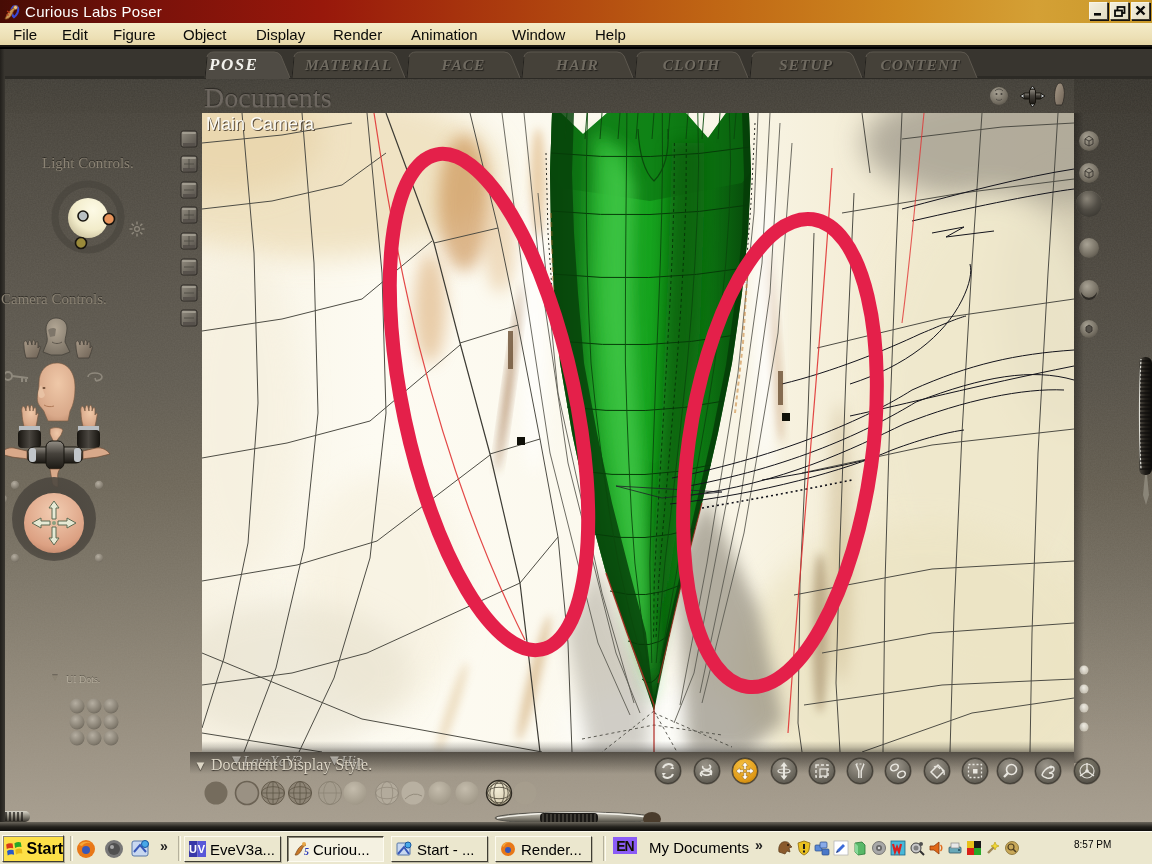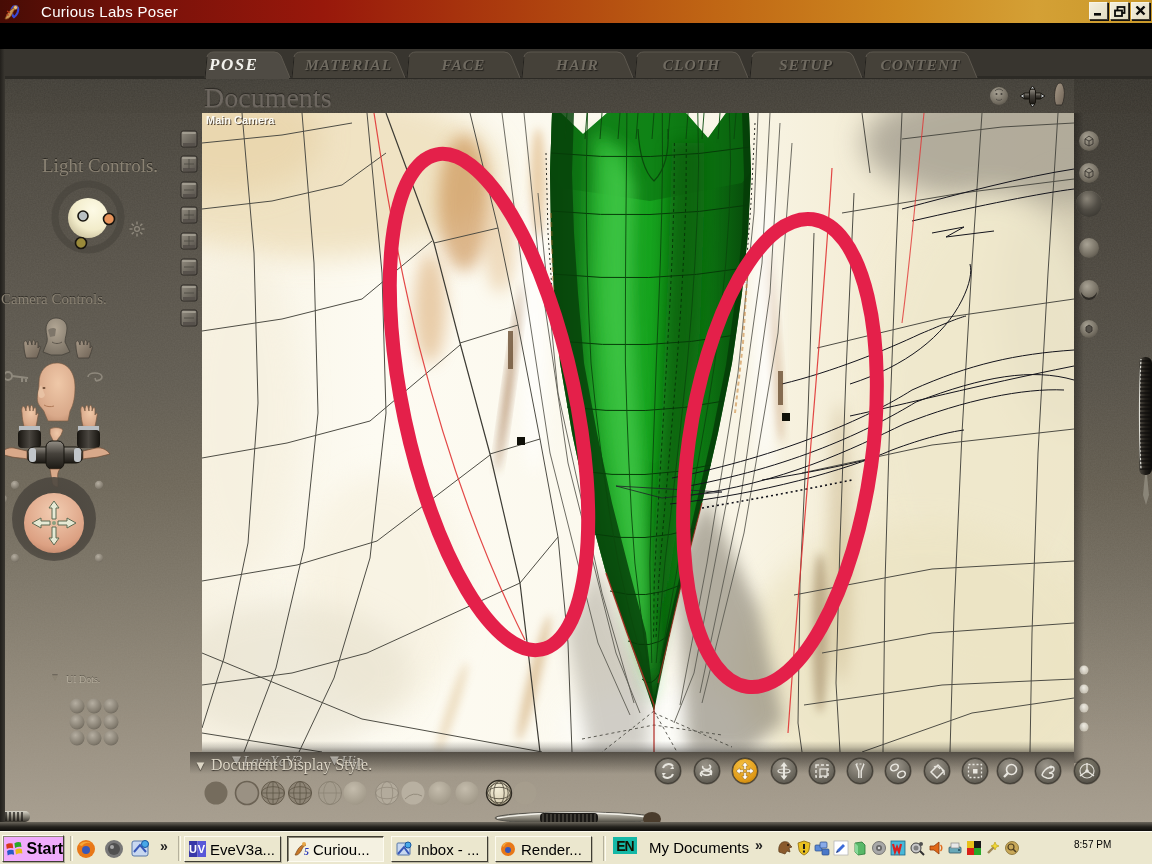--- a/index.html
+++ b/index.html
@@ -1,59 +1,59 @@
 <!DOCTYPE html>
 <html><head><meta charset="utf-8"><title>p</title><style>
 *{margin:0;padding:0;box-sizing:border-box}
 html,body{width:1152px;height:864px;overflow:hidden;font-family:"Liberation Sans",sans-serif;background:#000}
 #screen{position:relative;width:1152px;height:864px}
 #titlebar{position:absolute;left:0;top:0;width:1152px;height:23px;
  background:linear-gradient(90deg,#470c05 0%,#7c120a 14%,#98180b 28%,#ad3e0e 45%,#c06614 62%,#cd8820 78%,#d4a035 90%,#c9992a 100%);
  display:flex;align-items:center}
 #titlebar .ticon{margin:1px 2px 0 3px}
-#titlebar .ttext{color:#fff;font-size:15px;font-weight:normal;letter-spacing:0.3px;margin-left:18px}
+#titlebar .ttext{color:#fff;font-size:15px;font-weight:normal;letter-spacing:0.3px;margin-left:2px}
 .winbtns{position:absolute;right:2px;top:2px;display:flex;gap:2px}
 .wbtn{width:19px;height:18px;background:linear-gradient(135deg,#f4efdc,#e2dcc2);border:1px solid #f8f4e4;
  border-right-color:#403c30;border-bottom-color:#403c30;box-shadow:1px 1px 0 #141210;display:flex;align-items:center;justify-content:center}
 #menubar{position:absolute;left:0;top:23px;width:1152px;height:24px;
  background:linear-gradient(180deg,#f4ecc9 0%,#ecdfb4 70%,#e4d5a4 100%);
  border-bottom:2px solid #17140f;display:flex;align-items:center;color:#0a0a08;font-size:15px}
 #menubar span{display:inline-block}
 #app{position:absolute;left:0;top:49px;width:1152px;height:782px;
  background:linear-gradient(180deg,#3b3833 0%,#454139 6%,#4d4941 15%,#575249 28%,#605b51 42%,#6e6759 56%,#7d7668 68%,#8d8576 79%,#9b9283 89%,#a59c8d 97%,#a89f90 100%);}
 #app .topshade{position:absolute;left:0;top:0;width:1152px;height:64px;background:linear-gradient(180deg,#36332e, #413e37 55%, #454139 100%)}
 #app .rightshade{position:absolute;right:0;top:0;width:78px;height:700px;background:linear-gradient(180deg,rgba(20,18,14,0.25),rgba(20,18,14,0.12) 60%,rgba(20,18,14,0) 100%)}
 #app .leftedge{position:absolute;left:0;top:0;width:5px;height:782px;background:linear-gradient(90deg,#211f1b,#3a3731)}
 #app .bottomedge{position:absolute;left:0;top:773px;width:1152px;height:9px;background:linear-gradient(180deg,#6b665c, #23211c 55%, #0e0d0b)}
 #tabsvg{position:absolute;left:0;top:0}
 #untitled{position:absolute;left:204px;top:33px;font-family:"Liberation Serif",serif;font-size:28px;color:#6d6760;
  text-shadow:0 -1px 1px rgba(10,8,6,0.5), 0 1px 0 rgba(190,182,168,0.14)}
 #viewport{position:absolute;left:202px;top:64px;width:872px;height:639px;background:#fff}
-#maincam{position:absolute;left:206px;top:114px;font-size:11px;font-weight:bold;color:#fbfaf4;text-shadow:1px 1px 0 rgba(70,58,44,0.9)}
+#maincam{position:absolute;left:206px;top:114px;font-size:18px;font-weight:normal;color:#fbfaf4;text-shadow:1px 1px 0 rgba(70,58,44,0.9)}
 #belowshadow{position:absolute;left:190px;top:703px;width:884px;height:22px;background:linear-gradient(180deg,rgba(15,13,10,0.52),rgba(15,13,10,0))}
 #vpshadow{position:absolute;left:202px;top:741px;width:872px;height:11px;background:linear-gradient(180deg,rgba(12,10,8,0) 0%,rgba(12,10,8,0.18) 55%,rgba(12,10,8,0.42) 100%)}
 #vpshadowR{position:absolute;left:1074px;top:113px;width:10px;height:650px;background:linear-gradient(90deg,rgba(12,10,8,0.35),rgba(12,10,8,0))}
 .plabel{position:absolute;font-family:"Liberation Serif",serif;color:#8b8374;text-shadow:0 -1px 0 rgba(15,12,9,0.55)}
-#lightlbl{left:42px;top:106px;font-size:19px}
+#lightlbl{left:42px;top:106px;font-size:15px}
 #camlbl{left:1px;top:242px;font-size:15px}
 #uidotslbl{left:50px;top:625px;font-size:10px;color:#b3ab9b;text-shadow:0 -1px 0 rgba(15,12,9,0.35)}
 #uidotslbl .tri{display:inline-block;margin-right:6px;transform:translateY(-2px)}
 #ddslbl{position:absolute;left:194px;top:707px;font-family:"Liberation Serif",serif;font-size:16px;color:#ddd6c6;text-shadow:0 1px 1px rgba(20,16,12,0.7)}
 .ghostlbl{position:absolute;font-family:"Liberation Serif",serif;font-style:italic;font-size:15px;color:rgba(250,248,240,0.55);text-shadow:0 1px 1px rgba(20,16,12,0.5)}
 #taskbar{position:absolute;left:0;top:831px;width:1152px;height:33px;background:#ebe7ce;border-top:1px solid #fdfbf0;font-size:15px;color:#000}
-#startbtn{position:absolute;left:2px;top:3px;width:62px;height:27px;background:#f0abfc;
+#startbtn{position:absolute;left:2px;top:3px;width:62px;height:27px;background:#fde047;
  border:1px solid #fdfbf0;border-right-color:#3f3d33;border-bottom-color:#3f3d33;box-shadow:1px 1px 0 #8a8674 inset, 1px 1px 0 rgba(0,0,0,0.25);
  display:flex;align-items:center;font-weight:bold;font-size:16px}
 .tb-sep{position:absolute;top:4px;width:3px;height:25px;border-left:1px solid #b5b19c;border-right:1px solid #fdfbf0}
 .chev{position:absolute;top:6px;font-weight:bold;font-size:14px;color:#222}
 .taskbtn{position:absolute;top:4px;height:26px;background:#ebe7ce;border:1px solid #fdfbf0;
  border-right-color:#3f3d33;border-bottom-color:#3f3d33;box-shadow:1px 1px 0 rgba(0,0,0,0.2);
  display:flex;align-items:center;padding-left:4px;gap:4px;font-size:15px;overflow:hidden;white-space:nowrap}
 .taskbtn.active{background:#f4f1e1;border:1px solid #3f3d33;border-right-color:#fdfbf0;border-bottom-color:#fdfbf0;box-shadow:inset 1px 1px 0 #8a8674}
-#enbox{position:absolute;left:613px;top:5px;width:24px;height:17px;background:#14b8a6;color:#141200;font-weight:bold;font-size:14px;display:flex;align-items:center;justify-content:center;letter-spacing:-1px}
+#enbox{position:absolute;left:613px;top:5px;width:24px;height:17px;background:#8b5cf6;color:#141200;font-weight:bold;font-size:14px;display:flex;align-items:center;justify-content:center;letter-spacing:-1px}
 #mydocs{position:absolute;left:649px;top:7px;font-size:15px;color:#000}
 #clock{position:absolute;left:1074px;top:7px;font-size:10px;color:#000}
 </style></head>
 <body>
 <div id="screen">
 <div id="titlebar">
       <svg class="ticon" width="18" height="18" viewBox="0 0 18 18">
 <path d="M10,13 C8,9 8,6 10,4 C12,2.5 14,3 15,5 C16,8 14,12 11,14 Z" fill="none" stroke="#3848d8" stroke-width="2.2"></path>
 <path d="M2,16 C4,11 6,8 9,6 C11,4.5 13,4 14,5 C12,6 11,7 10,9 C9,12 7,15 4,16 Z" fill="#c89858" stroke="#8a4a14" stroke-width="0.8"></path>
 <circle cx="12.5" cy="4.5" r="2" fill="#e8c080" stroke="#8a4a14" stroke-width="0.5"></circle>
@@ -71,20 +71,31 @@
             <rect x="3.5" y="1" width="7" height="6" fill="none" stroke="#0a0a08" stroke-width="1.8"></rect>
             <rect x="1" y="4.5" width="7" height="5.5" fill="#ece7d0" stroke="#0a0a08" stroke-width="1.8"></rect>
           </svg>
         </div>
         <div class="wbtn">
           <svg width="11" height="10">
             <path d="M1.5,0.5 L9.5,8.5 M9.5,0.5 L1.5,8.5" stroke="#0a0a08" stroke-width="2.4"></path>
           </svg>
         </div>
       </div>
+    </div>
+<div id="menubar">
+      <span style="position:absolute;left:13px;top:3px">File</span>
+      <span style="position:absolute;left:62px;top:3px">Edit</span>
+      <span style="position:absolute;left:113px;top:3px">Figure</span>
+      <span style="position:absolute;left:183px;top:3px">Object</span>
+      <span style="position:absolute;left:256px;top:3px">Display</span>
+      <span style="position:absolute;left:333px;top:3px">Render</span>
+      <span style="position:absolute;left:411px;top:3px">Animation</span>
+      <span style="position:absolute;left:512px;top:3px">Window</span>
+      <span style="position:absolute;left:595px;top:3px">Help</span>
     </div>
 <div id="app">
   <div class="topshade"></div>
   <div class="rightshade"></div>
   <svg width="1152" height="782" style="position:absolute;left:0;top:0;opacity:0.14">
     <filter id="noiseF">
           <feTurbulence type="fractalNoise" baseFrequency="0.7" numOctaves="2" seed="7"></feTurbulence>
     <feColorMatrix type="matrix" values="0 0 0 0 0.45  0 0 0 0 0.42  0 0 0 0 0.36  0 0 0 0.9 0"></feColorMatrix>
         </filter>
     <rect width="1152" height="782" filter="url(#noiseF)"></rect>
@@ -775,21 +786,21 @@
           <text x="12" y="14" font-size="10" fill="#2838b8" font-family="Liberation Serif" font-weight="bold" font-style="italic">5</text>
         </svg>
     <span style="font-weight:normal">Curiou...</span>
   </div>
   <div class="taskbtn" style="left:391px;width:97px">
     <svg width="17" height="16" viewBox="0 0 17 16">
           <rect x="1" y="2" width="13" height="12" rx="1" fill="#c8d8f0" stroke="#5878a8"></rect>
           <path d="M2,13 L8,6 L13,13" stroke="#3858b8" stroke-width="2" fill="none"></path>
           <circle cx="12" cy="4" r="3" fill="#48a8e8" stroke="#1858a0"></circle>
         </svg>
-    <span>Inbox - ...</span>
+    <span>Start - ...</span>
   </div>
   <div class="taskbtn" style="left:495px;width:97px">
     <svg width="17" height="16" viewBox="0 0 17 16">
           <circle cx="8" cy="8" r="7" fill="#e87818"></circle>
           <path d="M2,5 A7,7 0 0 1 13,3 A5.5,5.5 0 0 0 4,6 Z" fill="#f8a838"></path>
           <circle cx="8" cy="9" r="3" fill="#3858b8"></circle>
         </svg>
     <span>Render...</span>
   </div>
   <div class="tb-sep" style="left:603px"></div>

